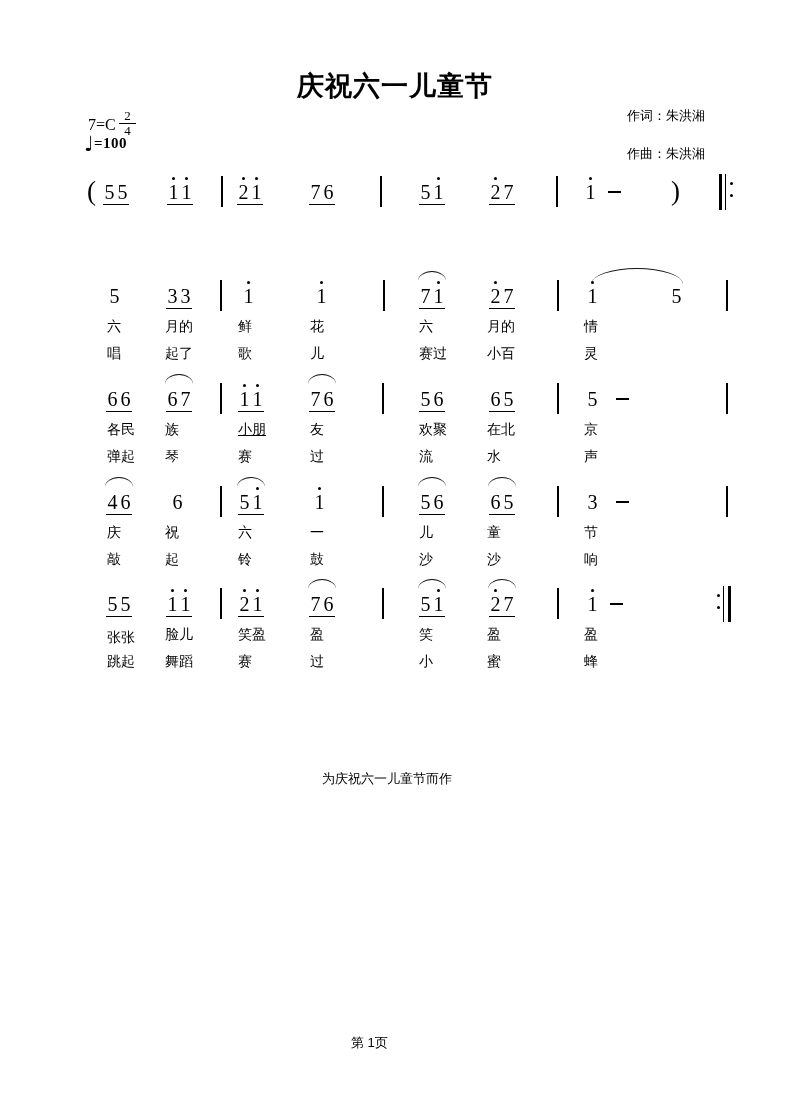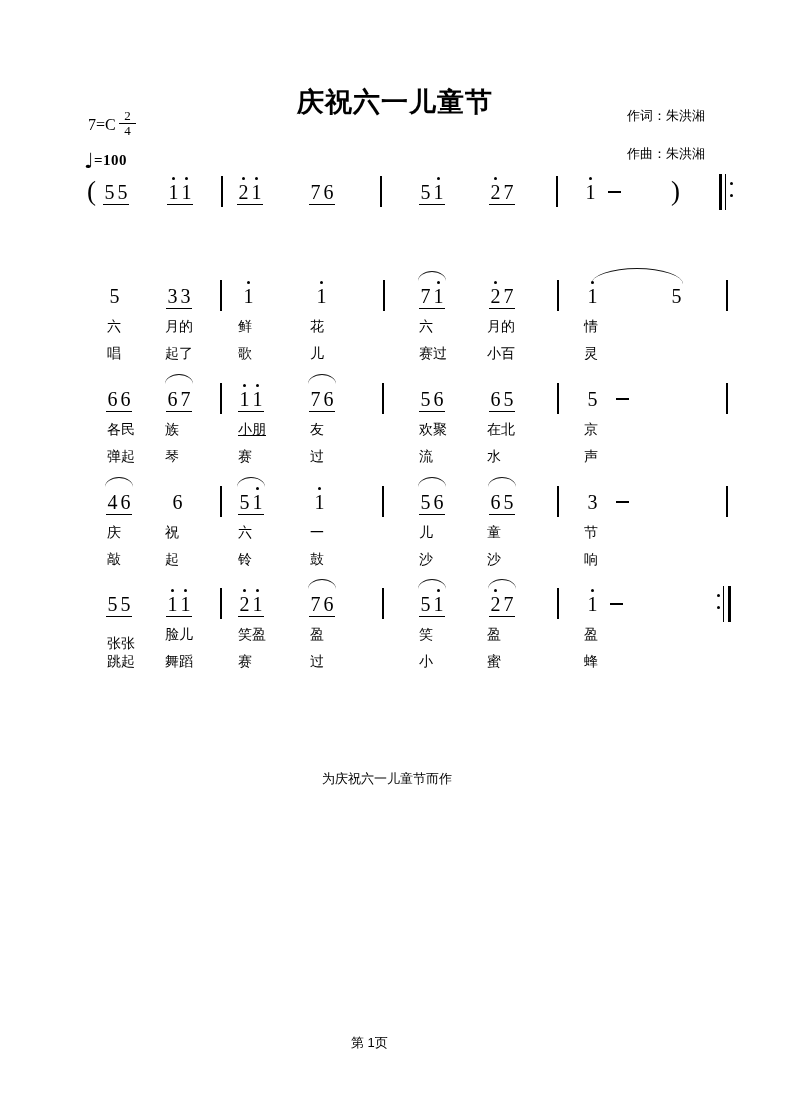--- a/index.html
+++ b/index.html
@@ -1,30 +1,30 @@
 <!DOCTYPE html>
 <html><head>
 <meta charset="utf-8">
 <style>
   html,body{margin:0;padding:0;background:#e8e8e8;}
   .page{position:relative;width:790px;height:1119px;margin:0 auto;background:#ffffff;
         color:#000;font-family:"Liberation Sans","DejaVu Sans",sans-serif;overflow:hidden;
         box-shadow:0 0 4px rgba(0,0,0,.25);}
   .title{position:absolute;top:68px;left:0;width:100%;text-align:center;
          font-family:"Liberation Serif","DejaVu Serif",serif;font-weight:bold;
-         font-size:27px;letter-spacing:1px;margin-top:16px;}
+         font-size:27px;letter-spacing:1px;}
   .credit{position:absolute;left:627px;font-size:13px;white-space:nowrap;}
   .credit.lyr1{top:107px;} .credit.lyr2{top:145px;}
   .keysig{position:absolute;left:88px;top:116px;font-family:"Liberation Serif","DejaVu Serif",serif;
           font-size:16px;}
   .fraction{position:absolute;left:119px;top:109px;width:17px;text-align:center;
             font-family:"Liberation Serif","DejaVu Serif",serif;font-size:13px;line-height:14px;}
   .fraction .num{display:block;border-bottom:1px solid #000;padding-bottom:0;}
   .fraction .den{display:block;}
-  .tempo{position:absolute;left:84px;top:149px;font-size:15px;font-family:"Liberation Serif","DejaVu Serif",serif;}
+  .tempo{position:absolute;left:84px;top:132px;font-size:15px;font-family:"Liberation Serif","DejaVu Serif",serif;}
   .tempo .qnote{font-family:"DejaVu Sans",sans-serif;font-size:21px;vertical-align:-3px;font-weight:bold;}
   .tempo .tval{font-weight:bold;letter-spacing:.5px;}
 
   .score{position:absolute;left:0;top:0;width:790px;height:0;}
   .sline{position:absolute;left:0;width:790px;height:0;}
   .note{position:absolute;top:0;display:flex;}
   .dg{position:relative;width:13px;height:22px;line-height:22px;text-align:center;
       font-family:"Liberation Serif","DejaVu Serif",serif;font-size:20px;}
   .odot{position:absolute;left:50%;top:-4px;width:3px;height:3px;margin-left:-2px;
         border-radius:50%;background:#000;}
@@ -318,21 +318,21 @@
         <div class="note" style="left: 586px;">
           <span class="dg">1<i class="odot"></i></span>
         </div>
         <i class="dash" style="left: 610px;"></i>
         <span class="rpt rend" style="left: 717px;">
           <i class="thick"></i>
           <i class="thin"></i>
           <i class="d d1"></i>
           <i class="d d2"></i>
         </span>
-        <span class="lyr" style="left: 107px; top: 42px;">张张</span>
+        <span class="lyr" style="left: 107px; top: 36px;">张张</span>
         <span class="lyr" style="left: 165px; top: 33px;">脸儿</span>
         <span class="lyr" style="left: 238px; top: 33px;">笑盈</span>
         <span class="lyr" style="left: 310px; top: 33px;">盈</span>
         <span class="lyr" style="left: 419px; top: 33px;">笑</span>
         <span class="lyr" style="left: 487px; top: 33px;">盈</span>
         <span class="lyr" style="left: 584px; top: 33px;">盈</span>
         <span class="lyr" style="left: 107px; top: 60px;">跳起</span>
         <span class="lyr" style="left: 165px; top: 60px;">舞蹈</span>
         <span class="lyr" style="left: 238px; top: 60px;">赛</span>
         <span class="lyr" style="left: 310px; top: 60px;">过</span>

